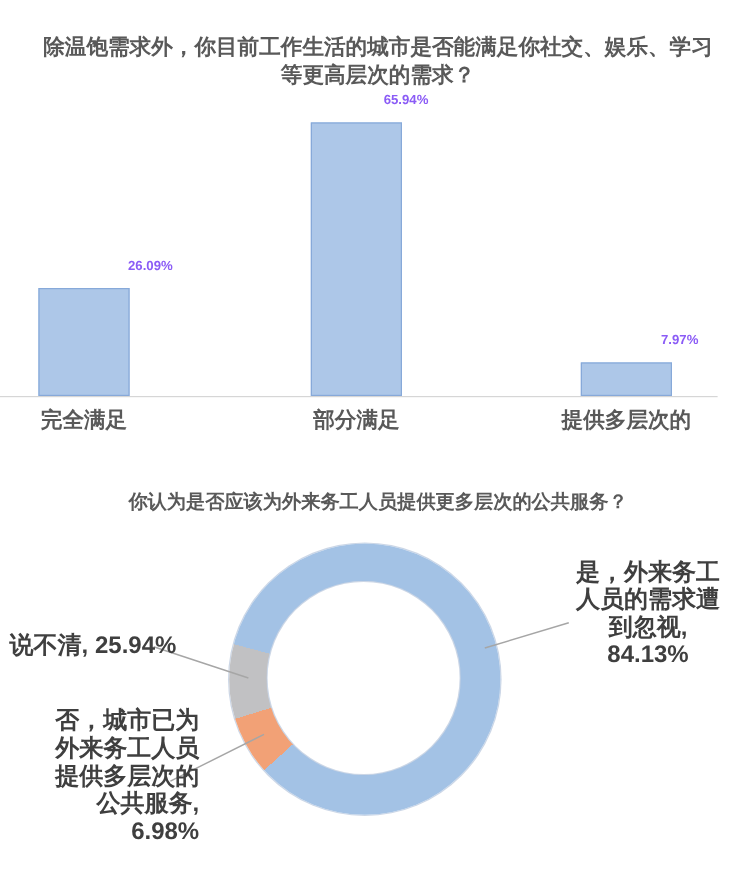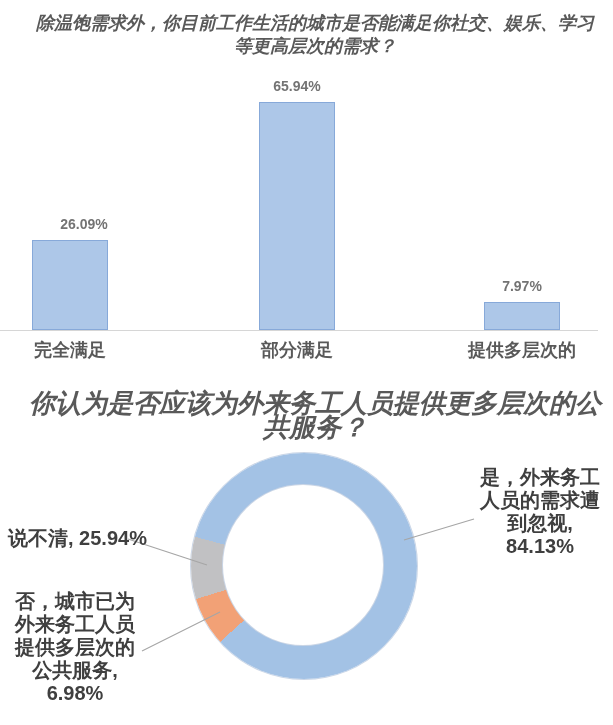--- a/index.html
+++ b/index.html
@@ -1,32 +1,32 @@
 <!DOCTYPE html>
 <html><head>
 <meta charset="utf-8">
 <style>
   html,body{margin:0;padding:0;background:#fff;}
   body{font-family:"Liberation Sans","DejaVu Sans",sans-serif;}
   .page{position:relative;width:613px;height:725px;background:#fff;overflow:hidden;margin:0 auto;}
 
   
-  .chart-title{position:absolute;left:17px;right:0;margin:0 auto;text-align:center;
-    font-weight:bold;color:#595959;white-space:pre-line;font-style:italic;}
+  .chart-title{position:absolute;left:17px;right:0;margin:16px auto;text-align:center;
+    font-weight:bold;color:#595959;white-space:pre-line;}
   .title1{top:12px;width:560px;font-size:18px;line-height:23px;}
-  .title2{top:391px;width:580px;font-size:26px;line-height:24px;}
+  .title2{top:391px;width:580px;font-size:16px;line-height:24px;}
 
   .axis-line{position:absolute;left:0;top:330px;width:598px;height:1px;background:#D6D6D6;}
 
   .bar{position:absolute;width:76px;box-sizing:border-box;border:1px solid #87A9D9;background:#ADC7E8;}
   .bar.b0{left:32px;}
   .bar.b1{left:259px;}
   .bar.b2{left:484px;}
 
-  .value-label{position:absolute;width:120px;text-align:center;font-size:14px;font-weight:bold;color:#737373;}
+  .value-label{position:absolute;width:120px;text-align:right;font-size:11px;font-weight:bold;color:#8b5cf6;}
   .value-label.b0{left:24px;}
   .value-label.b1{left:237px;}
   .value-label.b2{left:462px;}
 
   .cat-label{position:absolute;top:338px;width:160px;text-align:center;font-size:18px;font-weight:bold;color:#595959;}
   .cat-label.b0{left:-10px;}
   .cat-label.b1{left:217px;}
   .cat-label.b2{left:442px;}
 
   
@@ -35,21 +35,21 @@
   .donut-hole{position:absolute;left:31px;top:31px;width:162px;height:162px;border-radius:50%;
     background:#fff;border:1px solid rgba(140,165,200,.45);box-sizing:border-box;}
 
   .leaders{position:absolute;left:0;top:0;pointer-events:none;}
   .leaders polyline{fill:none;stroke:#A6A6A6;stroke-width:1.2;}
 
   .callout{position:absolute;font-weight:bold;color:#3F3F3F;white-space:pre-line;
     font-size:20px;line-height:23px;}
   .callout-yes{left:460px;top:466px;width:160px;text-align:center;}
   .callout-unclear{left:8px;top:527px;width:220px;text-align:left;}
-  .callout-no{left:0px;top:590px;width:150px;text-align:center;}
+  .callout-no{left:16px;top:590px;width:150px;text-align:right;}
 </style>
 </head>
 <body>
 
 <div class="page">
 
   <div>
     <div class="chart-title title1">除温饱需求外，你目前工作生活的城市是否能满足你社交、娱乐、学习等更高层次的需求？</div>
 
     <div class="axis-line"></div>

